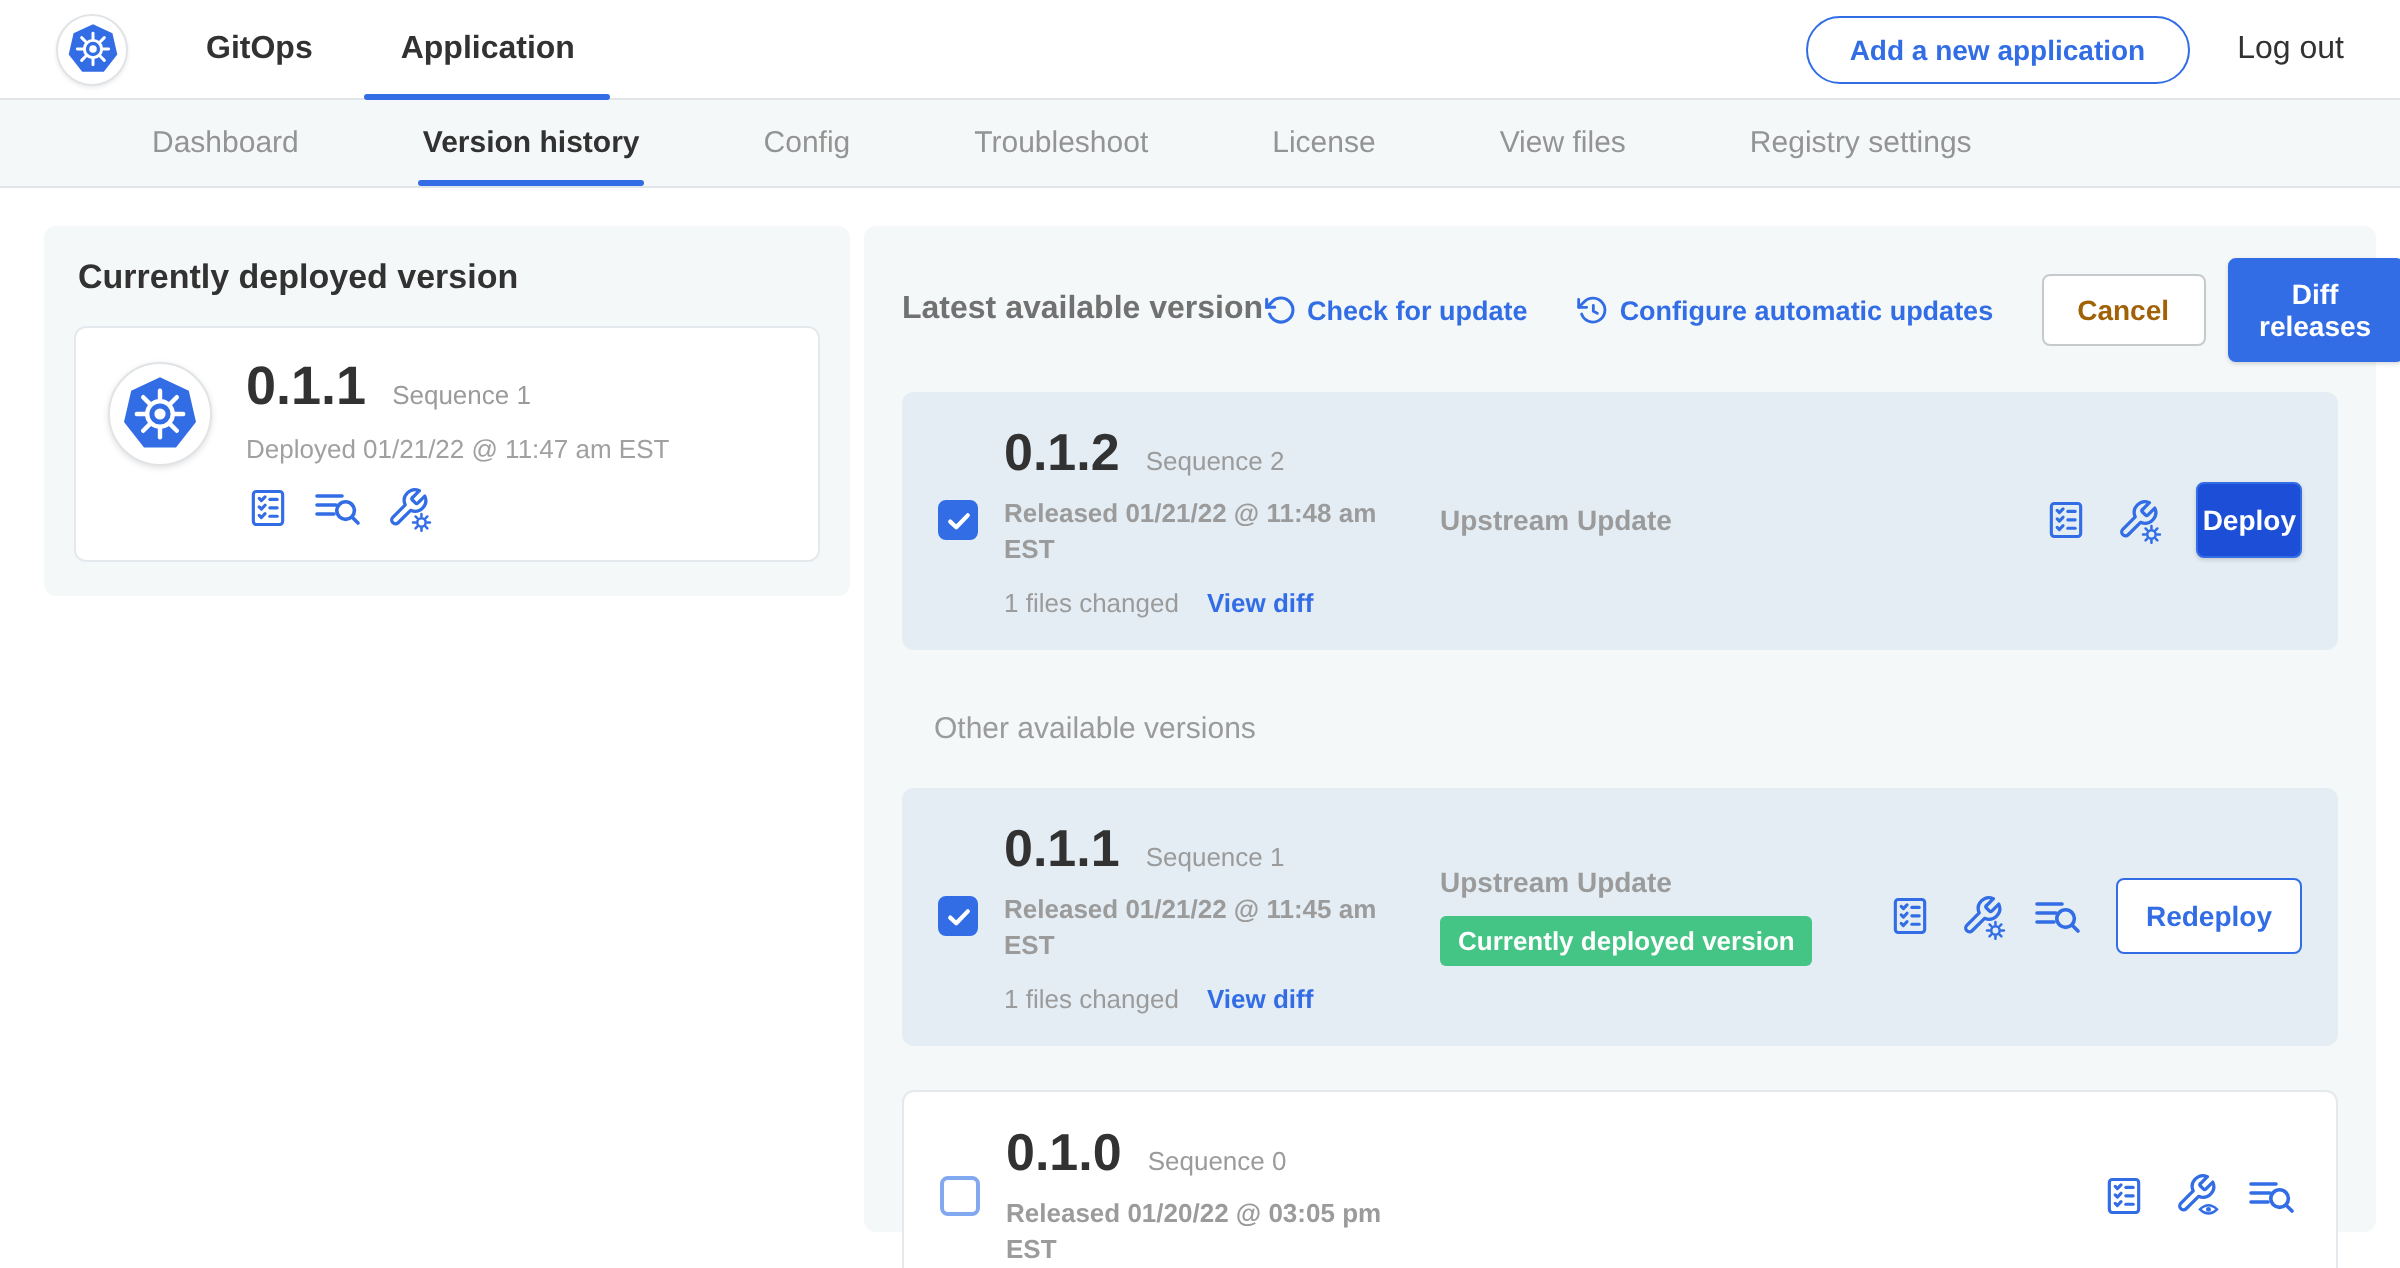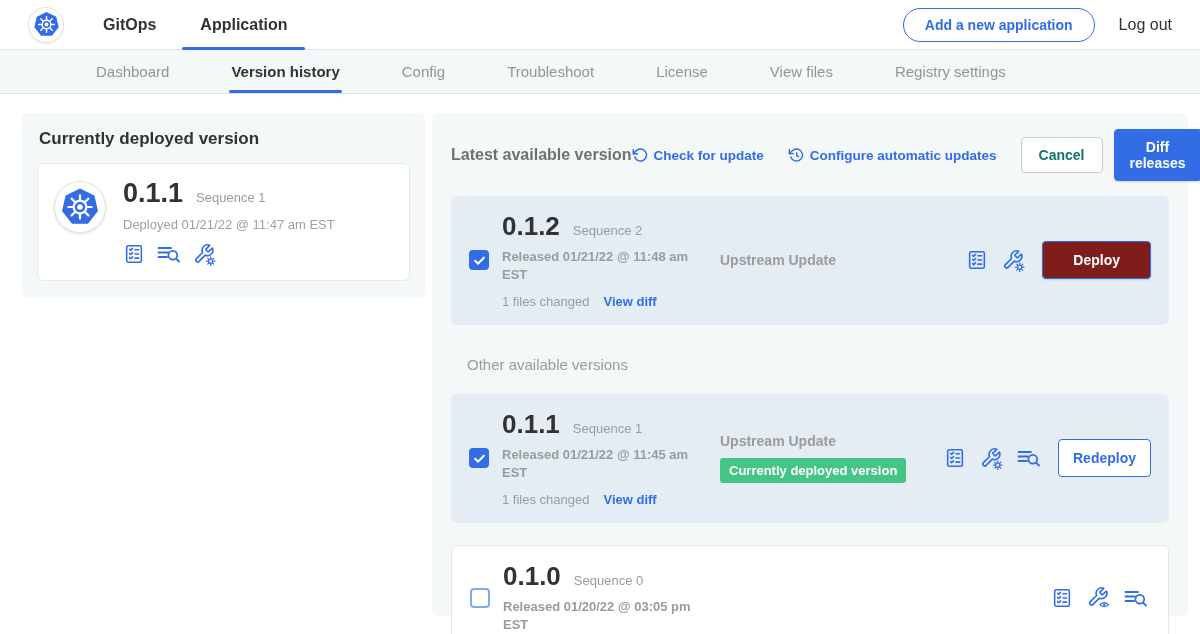--- a/index.html
+++ b/index.html
@@ -37,21 +37,21 @@
   .add-app-btn {
     border: 1px solid #326de6; background: #fff; color: #326de6;
     font-family: inherit; font-size: 14px; font-weight: bold;
     padding: 8px 21px; border-radius: 17px; margin-right: 24px; cursor: pointer;
   }
   .logout { font-size: 16px; color: #323232; cursor: pointer; }
 
   
   .subnav {
     height: 44px; background: #f5f8f9; border-bottom: 1px solid #e3e6e8;
-    display: flex; align-items: stretch; padding-left: 96px;
+    display: flex; align-items: stretch; padding-left: 76px;
   }
   .subnav-item {
     display: flex; align-items: center; position: relative;
     margin-right: 62px; font-size: 15px; color: #949494; cursor: pointer;
     white-space: nowrap;
   }
   .subnav-item.active { color: #323232; font-weight: bold; }
   .subnav-item.active::after {
     content: ""; position: absolute; left: -2px; right: -2px; bottom: 0;
     height: 3px; background: #326de6; border-radius: 2px;
@@ -90,21 +90,21 @@
     background: #f4f8f9; border-radius: 6px; padding: 16px 19px;
   }
   .panel-header { display: flex; align-items: center; margin-bottom: 15px; }
   .panel-title { font-size: 16px; font-weight: bold; color: #717171; white-space: nowrap; }
   .update-link {
     display: flex; align-items: center; gap: 6px; color: #326de6;
     font-size: 13.5px; font-weight: bold; margin-right: 24px; cursor: pointer; white-space: nowrap;
   }
   .hdr-spacer { flex: 1; }
   .btn-cancel {
-    background: #fff; border: 1px solid #c6cacc; color: #0f766e;
+    background: #fff; border: 1px solid #c6cacc; color: #a16207;
     font-family: inherit; font-size: 14px; font-weight: bold;
     padding: 9px 17px; border-radius: 4px; margin-right: 11px; cursor: pointer;
   }
   .btn-primary {
     background: #326de6; border: 1px solid #326de6; color: #fff;
     font-family: inherit; font-size: 14px; font-weight: bold;
     padding: 9px 15px; border-radius: 4px; cursor: pointer;
     box-shadow: 0 1px 2px rgba(0,0,0,.15);
   }
   .version-row {
@@ -138,23 +138,23 @@
   .badge {
     display: inline-block; padding: 5px 9px; border-radius: 3px;
     color: #fff; font-size: 13px; font-weight: bold; white-space: nowrap;
   }
   .badge-green { background: #44c585; }
   .badge-gray { background: #b4c2c9; }
 
   .row-spacer { flex: 1; }
   .row-icons { display: flex; align-items: center; gap: 14px; color: #326de6; margin-right: 17px; }
   .btn-deploy {
-    background: #7f1d1d; border: 1px solid #326de6; color: #fff;
+    background: #1d4ed8; border: 1px solid #326de6; color: #fff;
     font-family: inherit; font-size: 14px; font-weight: bold;
-    padding: 10px 30px; border-radius: 4px; cursor: pointer;
+    padding: 10px 2px; border-radius: 4px; cursor: pointer;
     box-shadow: 0 1px 2px rgba(0,0,0,.15);
   }
   .btn-redeploy {
     background: #fff; border: 1px solid #326de6; color: #326de6;
     font-family: inherit; font-size: 14px; font-weight: bold;
     padding: 10px 14px; border-radius: 4px; cursor: pointer;
   }
 </style>
 </head>
 <body>

